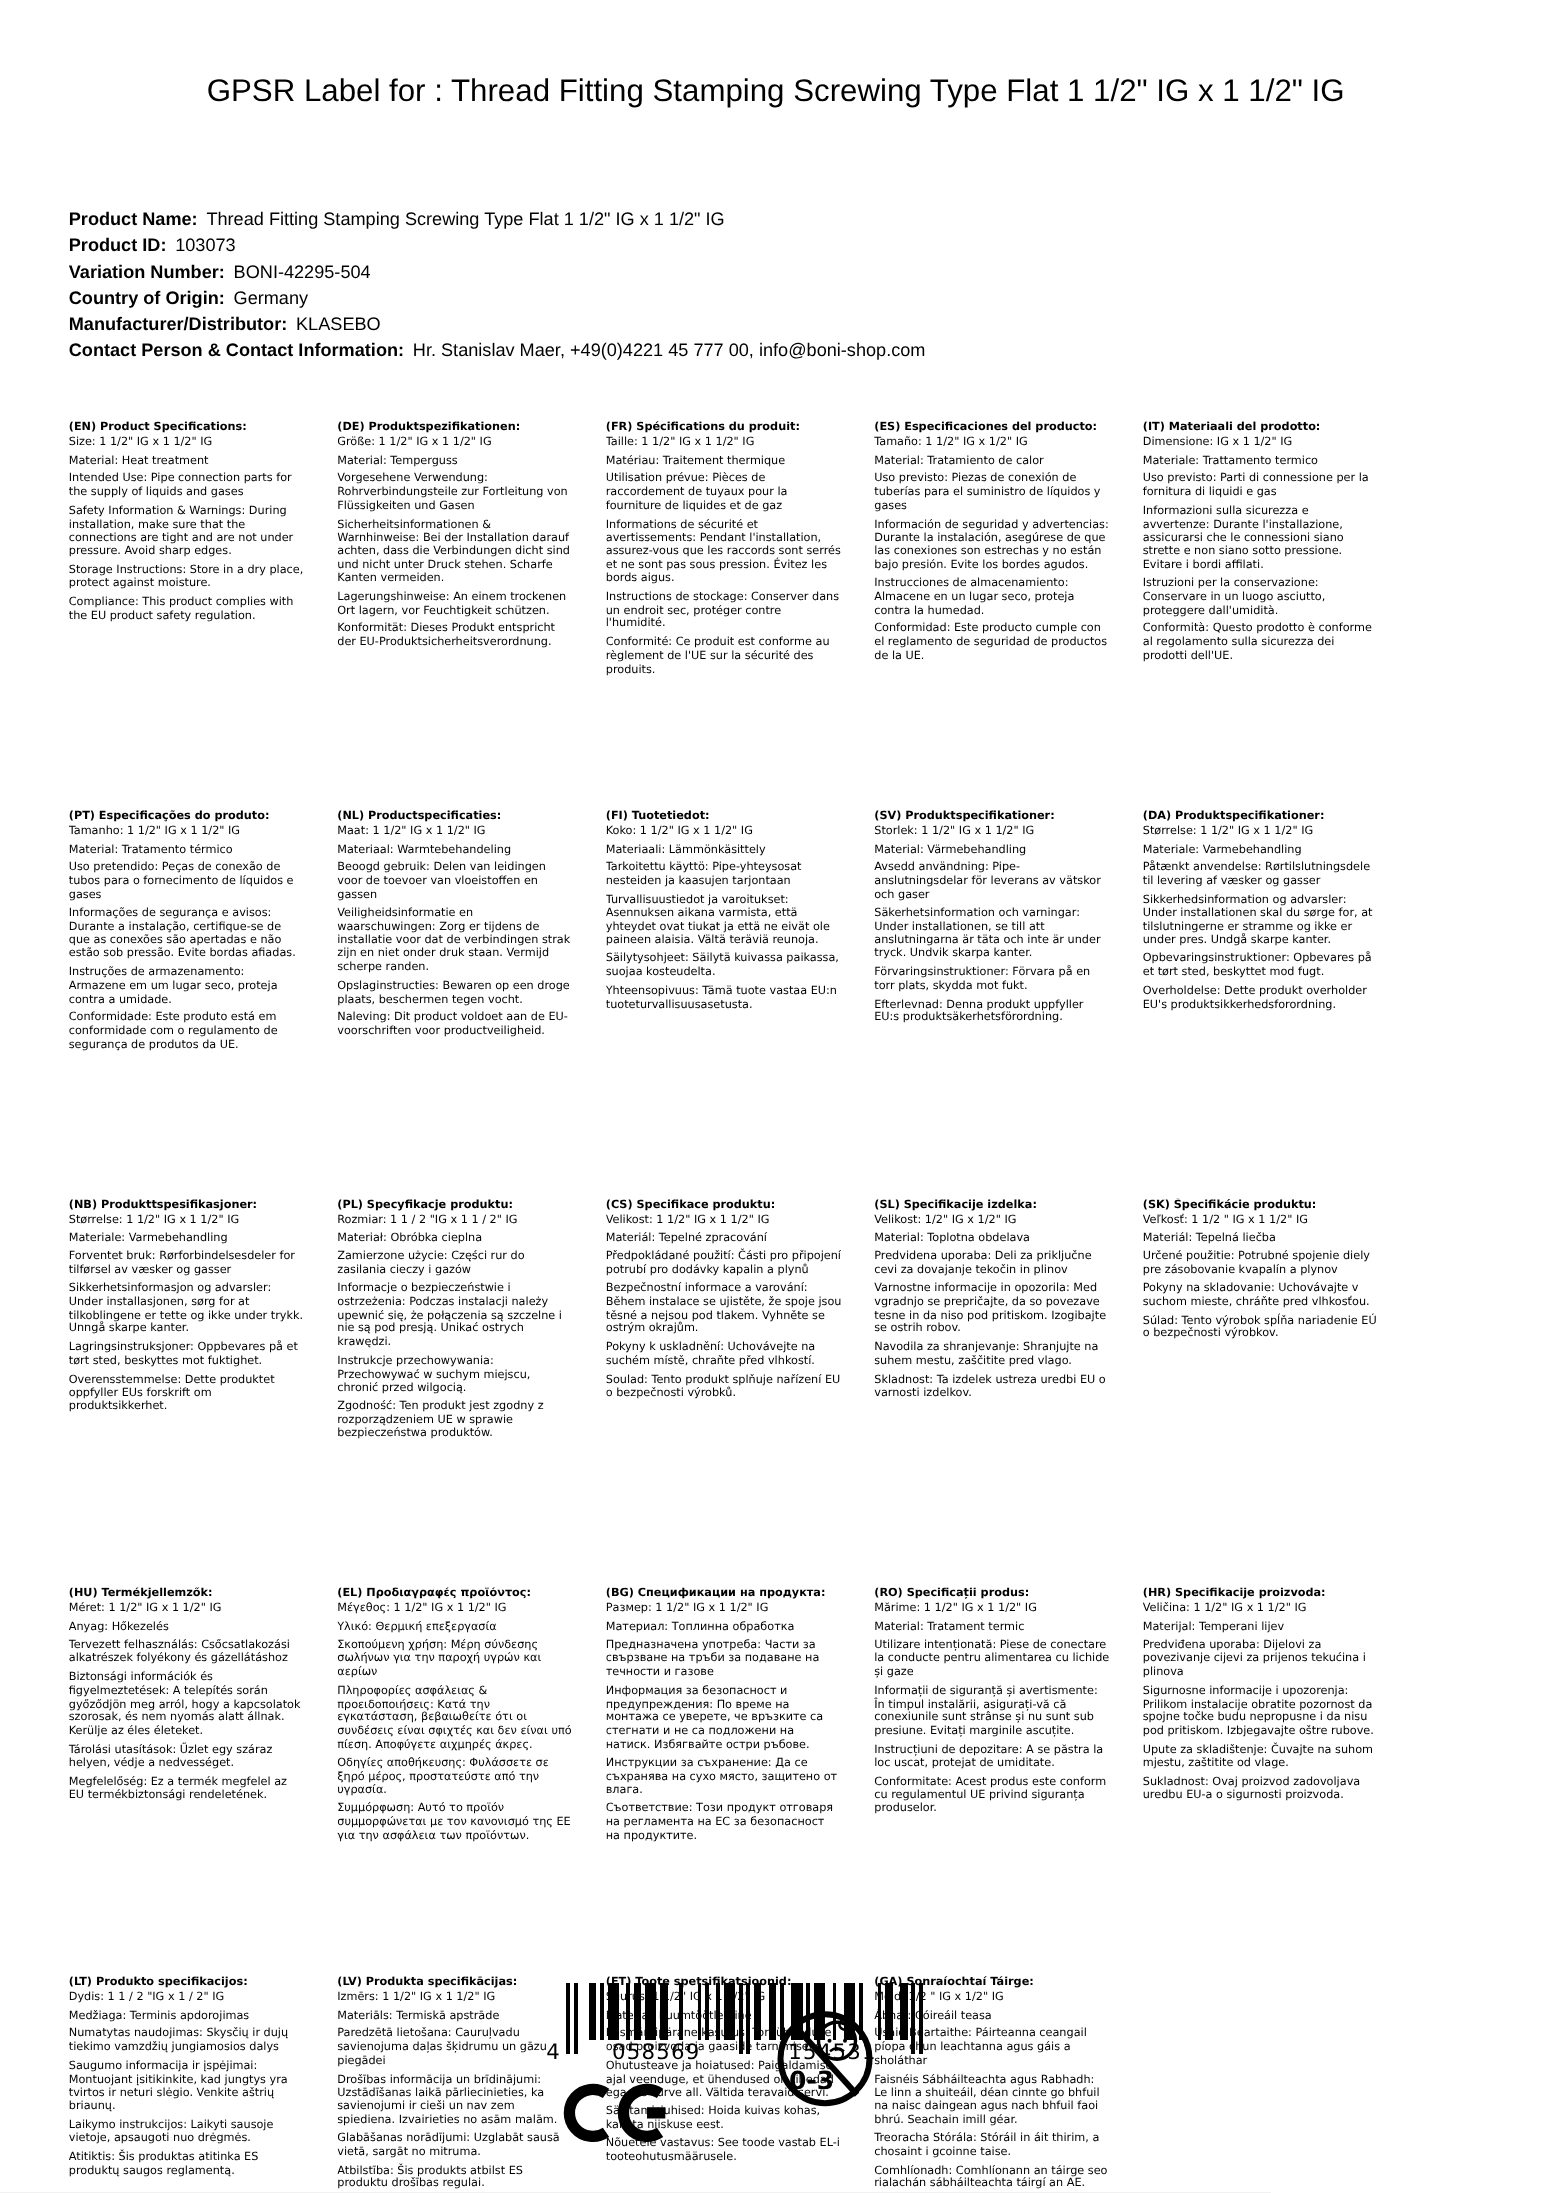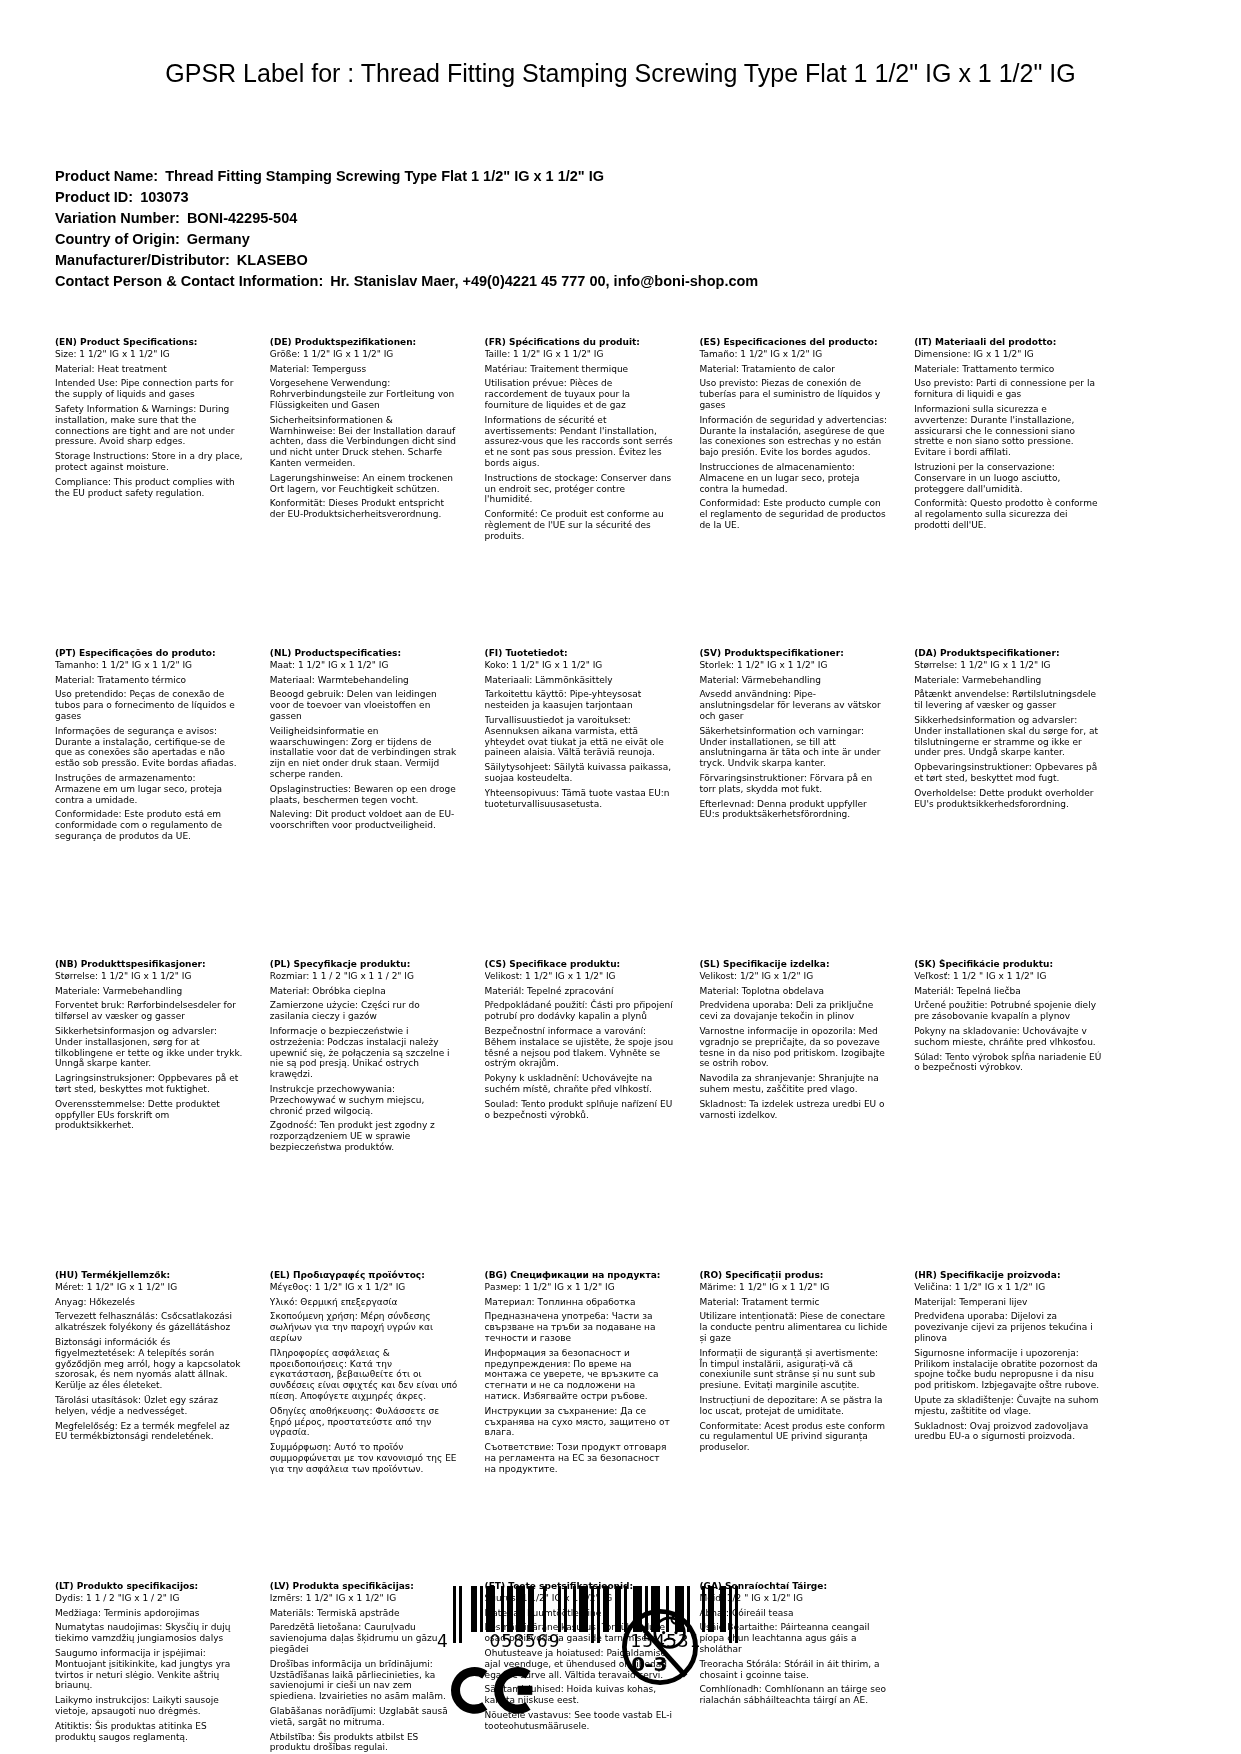--- a/index.html
+++ b/index.html
@@ -9,21 +9,21 @@
   }
   .title{
     position:absolute;top:56px;left:125px;right:125px;text-align:center;
     font-family:"Liberation Sans",sans-serif;font-weight:normal;font-size:25px;line-height:34px;
   }
   .info{
     position:absolute;top:166px;left:55px;right:80px;
     font-family:"Liberation Sans",sans-serif;font-size:14.5px;line-height:21px;
   }
   .info-line .lbl{font-weight:bold;margin-top:29px;}
-  .info-line .val{margin-left:7px;font-weight:bold;}
+  .info-line .val{margin-left:7px;}
   .grid{
     position:absolute;top:337px;left:55px;width:1048px;
     display:grid;grid-template-columns:repeat(5,1fr);grid-auto-rows:311px;column-gap:26px;
     font-size:9px;line-height:10.8px;
   }
   .block{overflow:hidden;}
   .block .bh{font-weight:bold;margin:0 0 1px 0;overflow-wrap:break-word;}
   .block p{margin:0 0 4px 0;overflow-wrap:break-word;}
   .barcode{position:absolute;left:436px;top:1586px;}
   .barcode svg text{font-family:"DejaVu Sans",sans-serif;}
@@ -252,20 +252,21 @@
         <p>Eesmärgipärane kasutus: Toruühenduse osad proizvoda ja gaaside tarnimiseks</p>
         <p>Ohutusteave ja hoiatused: Paigaldamise ajal veenduge, et ühendused on tihedad ega ole surve all. Vältida teravaid servi.</p>
         <p>Säilitamisjuhised: Hoida kuivas kohas, kaitsta niiskuse eest.</p>
         <p>Nõuetele vastavus: See toode vastab EL-i tooteohutusmäärusele.</p>
       </div>
       <div class="block">
         <div class="bh">(GA) Sonraíochtaí Táirge:</div>
         <p>Méid: 1/2 " IG x 1/2" IG</p>
         <p>Ábhar: Cóireáil teasa</p>
         <p>Úsáid Beartaithe: Páirteanna ceangail píopa chun leachtanna agus gáis a sholáthar</p>
+        <p>Faisnéis Sábháilteachta agus Rabhadh: Le linn a shuiteáil, déan cinnte go bhfuil na naisc daingean agus nach bhfuil faoi bhrú. Seachain imill géar.</p>
         <p>Treoracha Stórála: Stóráil in áit thirim, a chosaint i gcoinne taise.</p>
         <p>Comhlíonadh: Comhlíonann an táirge seo rialachán sábháilteachta táirgí an AE.</p>
       </div>
     </div>
 
   <div class="barcode">
     <svg width="320" height="64" shape-rendering="crispEdges">
         <rect x="17" y="0" width="3" height="57" fill="#000000"></rect>
         <rect x="23" y="0" width="3" height="57" fill="#000000"></rect>
         <rect x="35" y="0" width="3" height="46" fill="#000000"></rect>

